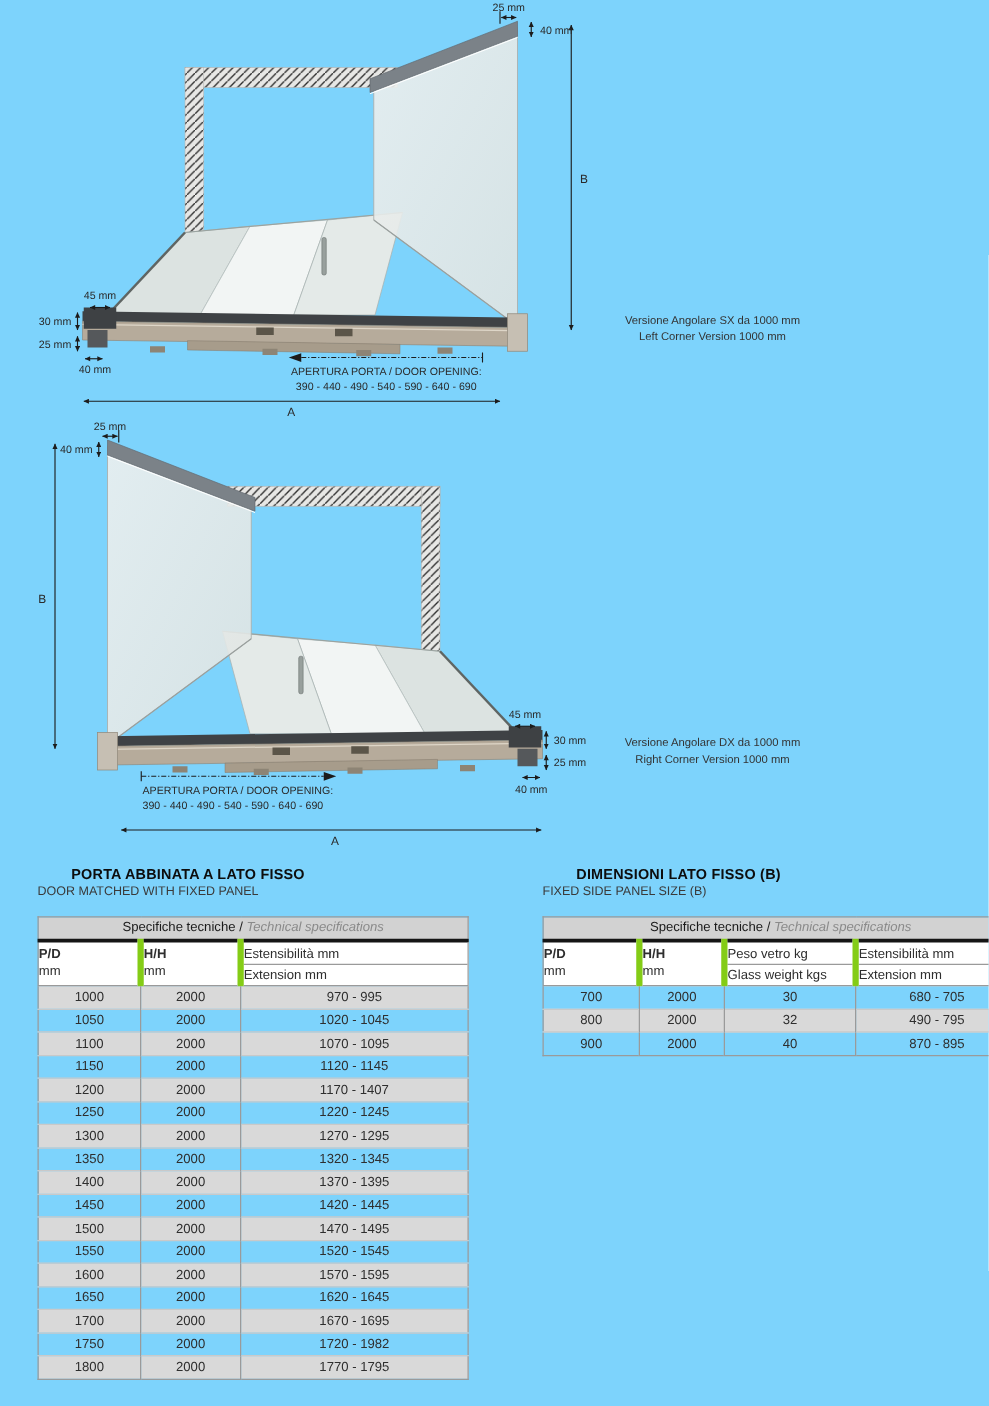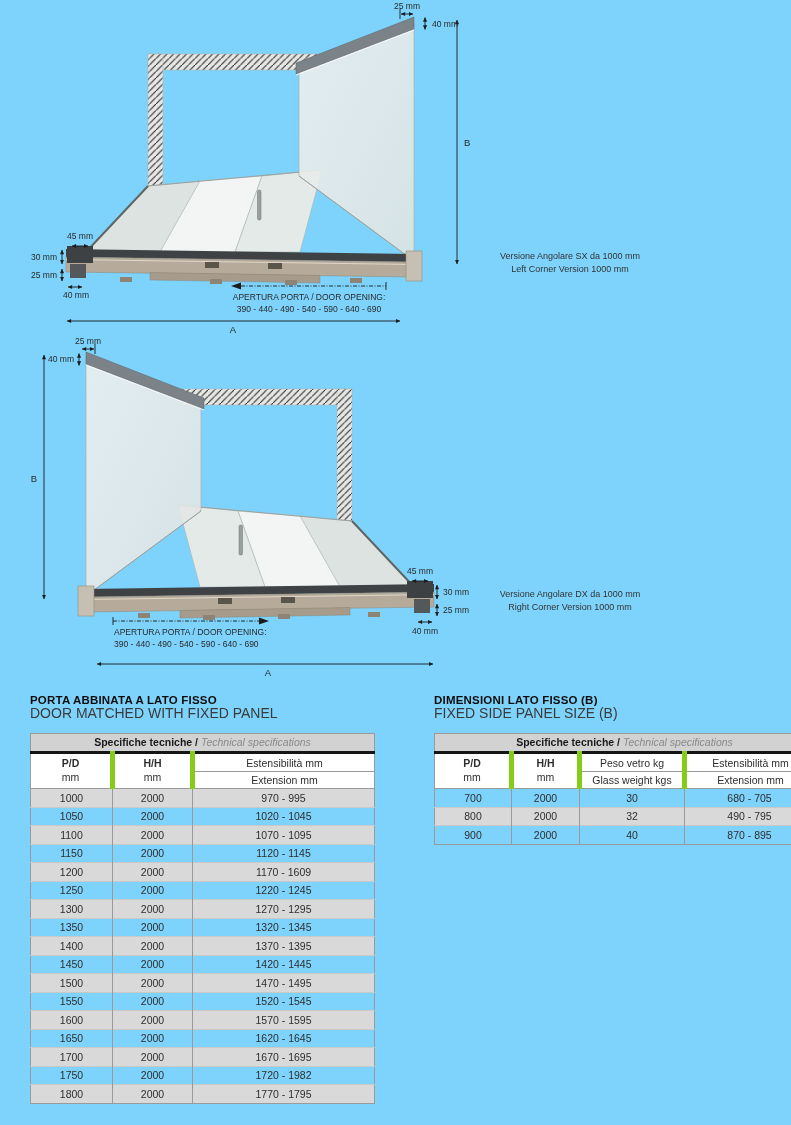--- a/index.html
+++ b/index.html
@@ -7,33 +7,33 @@
         font-family:"Liberation Sans","DejaVu Sans",sans-serif;color:#222;}
   svg{position:absolute;top:0;left:0;}
   svg text{font-family:"Liberation Sans","DejaVu Sans",sans-serif;fill:#2a2a2a;}
   .dt{font-size:8.5px;}
   .dtb{font-size:9.5px;}
   .cap{font-size:9px;fill:#333;}
 
   .section{position:absolute;top:693px;}
   .section.left{left:30px;width:344px;}
   .section.right{left:390px;width:380px;padding-left:44px;}
-  .section-title{font-size:11.5px;font-weight:bold;color:#0d0d0d;line-height:14px;letter-spacing:.2px;}
-  .section-subtitle{font-size:14px;color:#3a3a3a;line-height:13px;margin-bottom:13px;}
+  .section-title{font-size:11.5px;font-weight:bold;color:#0d0d0d;line-height:14px;letter-spacing:.2px;margin-left:27px;}
+  .section-subtitle{font-size:10px;color:#3a3a3a;line-height:13px;margin-bottom:13px;}
 
   table{border-collapse:collapse;table-layout:fixed;width:100%;font-size:10.5px;color:#2e2e2e;
         border:1px solid #9a9a9a;}
   tr.spec-bar th{background:#d2d2d2;border-bottom:3px solid #151515;font-weight:normal;
                  padding:2px 0 3px;font-size:10.5px;}
-  .spec-bold{font-weight:bold;color:#1a1a1a;}
+  .spec-bold{font-weight:normal;color:#1a1a1a;}
   .spec-light{color:#8a8a8a;font-style:italic;}
   tr.cols th{font-weight:normal;vertical-align:top;padding:2px 0 1px;
              border-left:5px solid #84cc16;border-bottom:1px solid #9a9a9a;background:#fff;}
   tr.cols th:first-child{border-left:none;}
-  .h1,.h2{display:block;line-height:14px;text-align:center;}
+  .h1,.h2{display:block;line-height:14px;text-align:left;}
   th.plain .h1{font-weight:bold;}
   th.split .h1{border-bottom:1px solid #9a9a9a;padding-bottom:1px;margin-bottom:1px;}
   tbody td{text-align:center;border-left:1px solid #9a9a9a;padding:2.5px 0 2px;line-height:13px;}
   tbody td:first-child{border-left:none;}
   tbody tr + tr td{border-top:1px solid #c9c9c9;margin-left:36px;}
   .section.left  tbody tr:nth-child(odd) {background:#d9d9d9;}
   .section.right tbody tr:nth-child(even){background:#d9d9d9;}
 </style>
 </head>
 <body>
@@ -231,21 +231,21 @@
             <td>1070 - 1095</td>
           </tr>
           <tr>
             <td>1150</td>
             <td>2000</td>
             <td>1120 - 1145</td>
           </tr>
           <tr>
             <td>1200</td>
             <td>2000</td>
-            <td>1170 - 1609</td>
+            <td>1170 - 1407</td>
           </tr>
           <tr>
             <td>1250</td>
             <td>2000</td>
             <td>1220 - 1245</td>
           </tr>
           <tr>
             <td>1300</td>
             <td>2000</td>
             <td>1270 - 1295</td>

